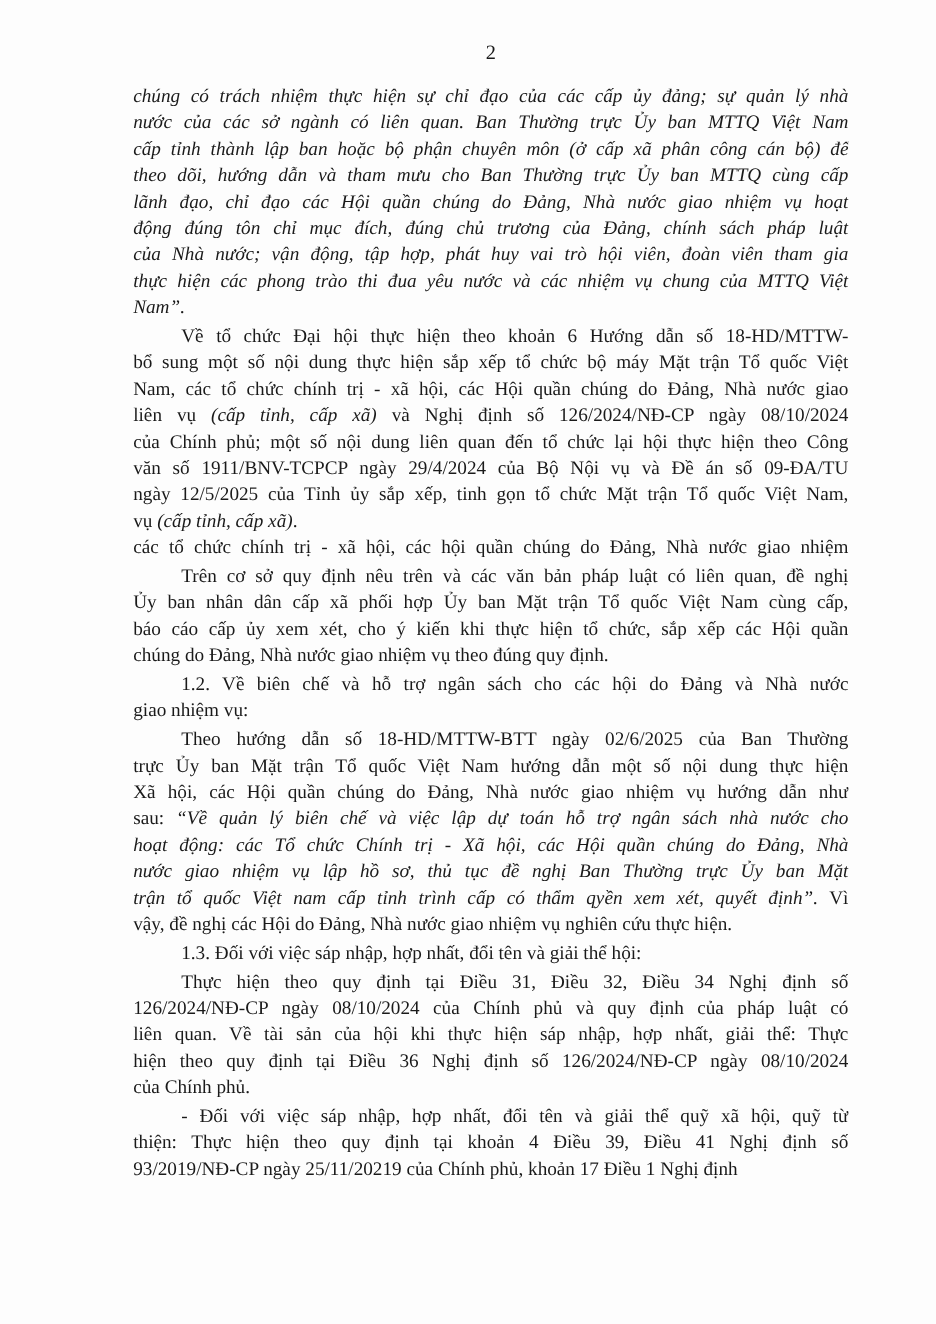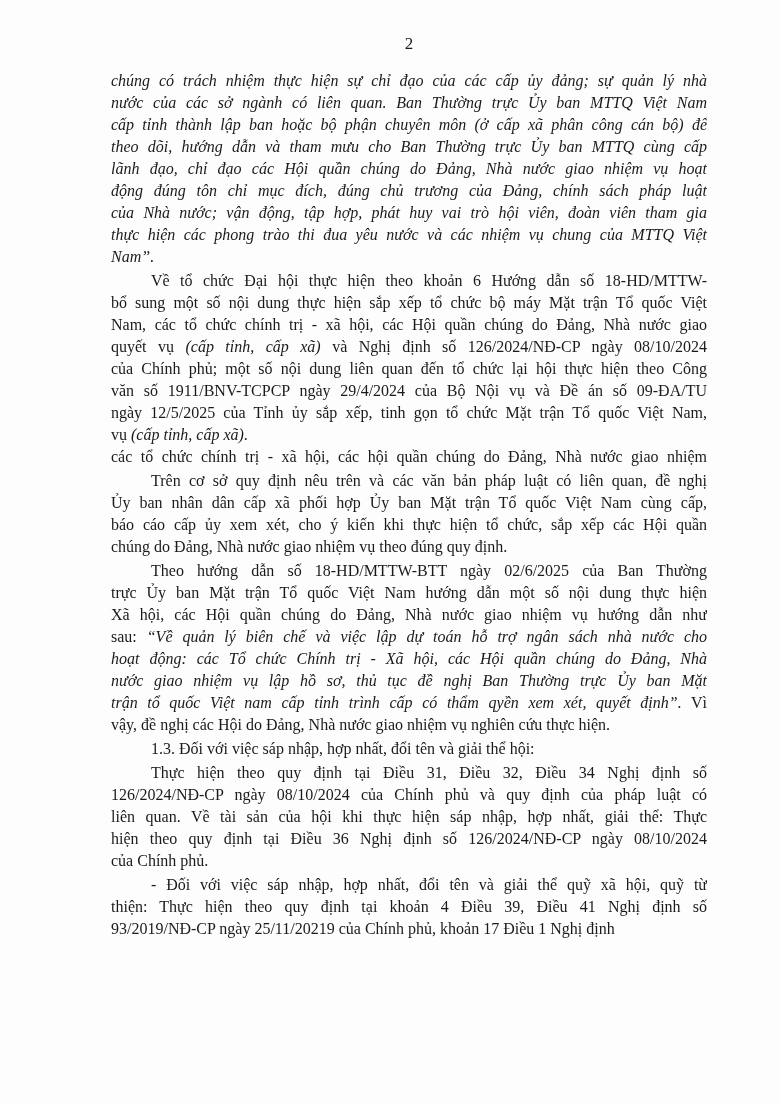--- a/index.html
+++ b/index.html
@@ -59,32 +59,36 @@
         <div class="line"><span class="it">lãnh đạo, chỉ đạo các Hội quần chúng do Đảng, Nhà nước giao nhiệm vụ hoạt</span></div>
         <div class="line"><span class="it">động đúng tôn chỉ mục đích, đúng chủ trương của Đảng, chính sách pháp luật</span></div>
         <div class="line"><span class="it">của Nhà nước; vận động, tập hợp, phát huy vai trò hội viên, đoàn viên tham gia</span></div>
         <div class="line"><span class="it">thực hiện các phong trào thi đua yêu nước và các nhiệm vụ chung của MTTQ Việt</span></div>
         <div class="line last"><span class="it">Nam”.</span></div>
       </div>
       <div class="para">
         <div class="line indent"><span>Về tổ chức Đại hội thực hiện theo khoản 6 Hướng dẫn số 18-HD/MTTW-</span></div>
         <div class="line"><span>bổ sung một số nội dung thực hiện sắp xếp tổ chức bộ máy Mặt trận Tổ quốc Việt</span></div>
         <div class="line"><span>Nam, các tổ chức chính trị - xã hội, các Hội quần chúng do Đảng, Nhà nước giao</span></div>
-        <div class="line"><span>quyết vụ </span><span class="it">(cấp tỉnh, cấp xã)</span><span> và Nghị định số 126/2024/NĐ-CP ngày 08/10/2024</span></div>
+        <div class="line"><span>liên vụ </span><span class="it">(cấp tỉnh, cấp xã)</span><span> và Nghị định số 126/2024/NĐ-CP ngày 08/10/2024</span></div>
         <div class="line"><span>của Chính phủ; một số nội dung liên quan đến tổ chức lại hội thực hiện theo Công</span></div>
         <div class="line"><span>văn số 1911/BNV-TCPCP ngày 29/4/2024 của Bộ Nội vụ và Đề án số 09-ĐA/TU</span></div>
         <div class="line"><span>ngày 12/5/2025 của Tỉnh ủy sắp xếp, tinh gọn tổ chức Mặt trận Tổ quốc Việt Nam,</span></div>
         <div class="line last"><span>vụ </span><span class="it">(cấp tỉnh, cấp xã)</span><span>.</span></div>
         <div class="line"><span>các tổ chức chính trị - xã hội, các hội quần chúng do Đảng, Nhà nước giao nhiệm</span></div>
       </div>
       <div class="para">
         <div class="line indent"><span>Trên cơ sở quy định nêu trên và các văn bản pháp luật có liên quan, đề nghị</span></div>
         <div class="line"><span>Ủy ban nhân dân cấp xã phối hợp Ủy ban Mặt trận Tổ quốc Việt Nam cùng cấp,</span></div>
         <div class="line"><span>báo cáo cấp ủy xem xét, cho ý kiến khi thực hiện tổ chức, sắp xếp các Hội quần</span></div>
         <div class="line last"><span>chúng do Đảng, Nhà nước giao nhiệm vụ theo đúng quy định.</span></div>
+      </div>
+      <div class="para">
+        <div class="line indent"><span>1.2. Về biên chế và hỗ trợ ngân sách cho các hội do Đảng và Nhà nước</span></div>
+        <div class="line last"><span>giao nhiệm vụ:</span></div>
       </div>
       <div class="para">
         <div class="line indent"><span>Theo hướng dẫn số 18-HD/MTTW-BTT ngày 02/6/2025 của Ban Thường</span></div>
         <div class="line"><span>trực Ủy ban Mặt trận Tổ quốc Việt Nam hướng dẫn một số nội dung thực hiện</span></div>
         <div class="line"><span>Xã hội, các Hội quần chúng do Đảng, Nhà nước giao nhiệm vụ hướng dẫn như</span></div>
         <div class="line"><span>sau: </span><span class="it">“Về quản lý biên chế và việc lập dự toán hỗ trợ ngân sách nhà nước cho</span></div>
         <div class="line"><span class="it">hoạt động: các Tổ chức Chính trị - Xã hội, các Hội quần chúng do Đảng, Nhà</span></div>
         <div class="line"><span class="it">nước giao nhiệm vụ lập hồ sơ, thủ tục đề nghị Ban Thường trực Ủy ban Mặt</span></div>
         <div class="line"><span class="it">trận tổ quốc Việt nam cấp tỉnh trình cấp có thẩm qyền xem xét, quyết định”.</span><span> Vì</span></div>
         <div class="line last"><span>vậy, đề nghị các Hội do Đảng, Nhà nước giao nhiệm vụ nghiên cứu thực hiện.</span></div>

